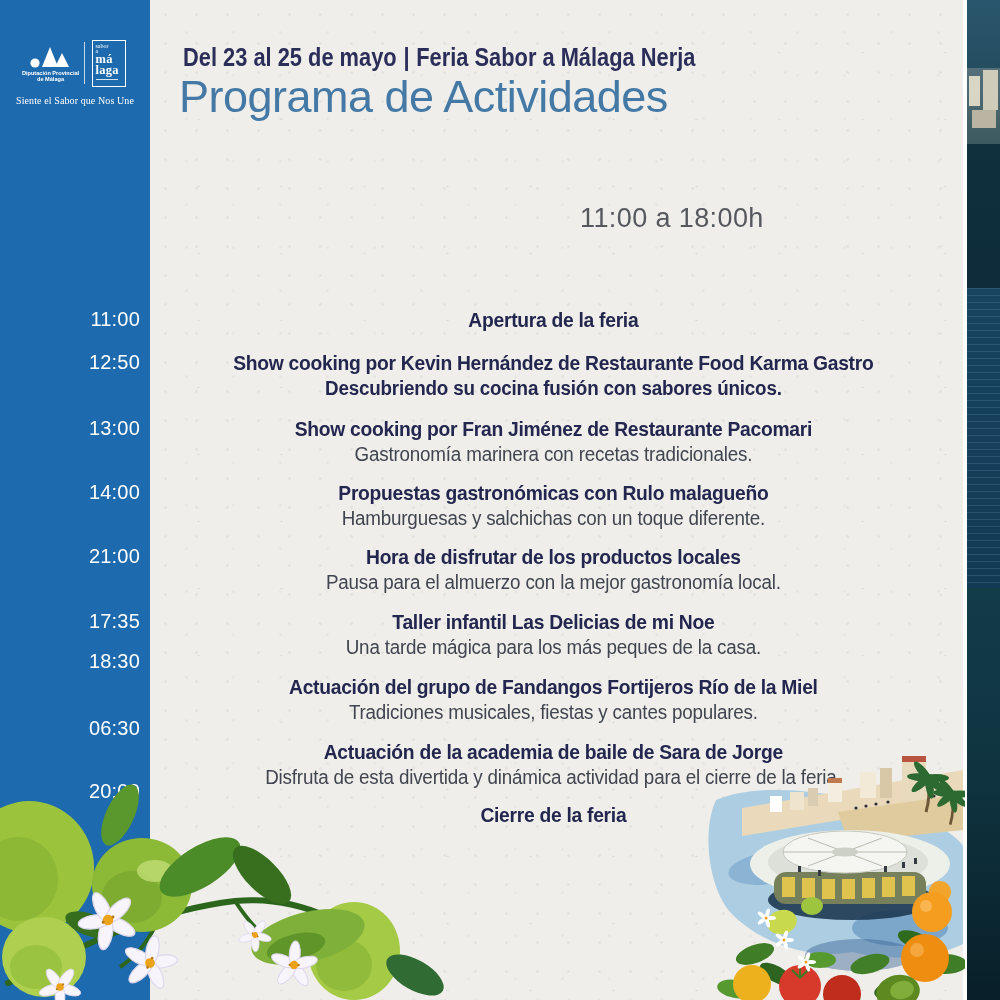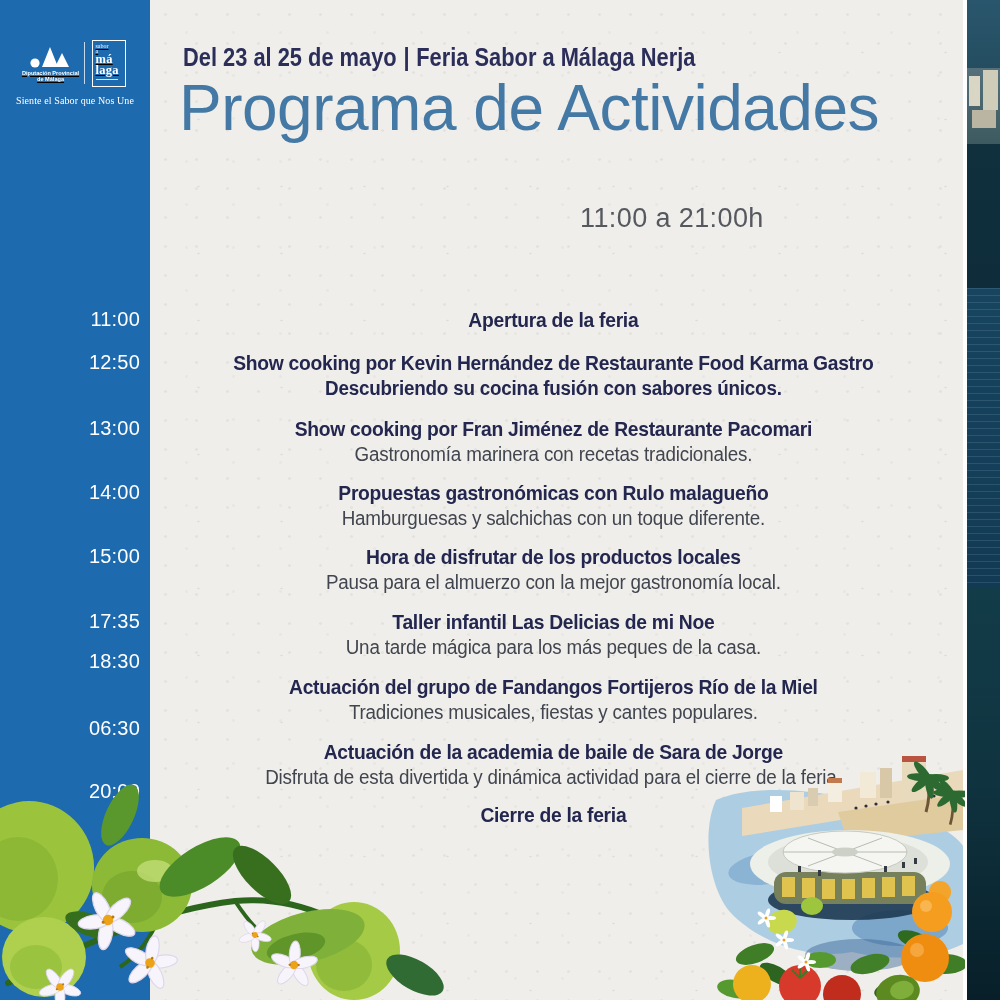--- a/index.html
+++ b/index.html
@@ -3,21 +3,21 @@
 <meta charset="utf-8">
 <style>
   html,body{margin:0;padding:0;background:#ffffff;}
   .poster{
     position:relative;width:1000px;height:1000px;overflow:hidden;
     font-family:"Liberation Sans",sans-serif;background:#ffffff;
   }
   
   .sidebar{position:absolute;left:0;top:0;width:150px;height:1000px;background:#1e6aae;}
   .brand{position:absolute;left:0;top:38px;width:150px;}
-  .brand-row{display:flex;align-items:center;justify-content:center;gap:7px;height:50px;text-decoration:underline;}
+  .brand-row{display:flex;align-items:center;justify-content:center;gap:7px;height:50px;}
   .dip{display:flex;flex-direction:column;align-items:center;width:52px;}
   .dip-name{color:#fff;font-size:5.6px;line-height:6.4px;text-align:center;font-weight:bold;margin-top:2px;white-space:nowrap;}
   .brand-divider{width:1px;height:42px;background:rgba(255,255,255,.75);}
   .sabor-box{width:34px;height:47px;border:1.4px solid #fff;color:#fff;padding:2px 0 0 3px;box-sizing:border-box;}
   .sb-top{font-size:6px;line-height:6px;font-family:"Liberation Serif",serif;}
   .sb-a{font-size:6px;line-height:5px;font-family:"Liberation Serif",serif;}
   .sb-big{font-size:12.5px;line-height:11px;font-weight:bold;font-family:"Liberation Serif",serif;letter-spacing:.3px;}
   .sb-bar{margin-top:3px;width:22px;height:4px;border-top:1px solid rgba(255,255,255,.8);font-size:2.5px;line-height:2.6px;color:rgba(255,255,255,.85);overflow:hidden;}
   .tagline{margin-top:7px;color:#fff;text-align:center;font-size:10px;letter-spacing:.1px;font-family:"Liberation Serif",serif;}
   
@@ -31,21 +31,21 @@
   }
   
   .event-line{
     position:absolute;left:183px;top:42px;white-space:nowrap;
     font-size:26px;font-weight:bold;color:#2c2e5a;
     transform:scaleX(.84);transform-origin:left center;letter-spacing:0;
   }
   .event-line .sep{margin:0 8px;font-weight:bold;}
   .page-title{
     position:absolute;left:179px;top:71px;white-space:nowrap;
-    font-size:64px;font-weight:400;color:#4479a6;letter-spacing:-.5px;
+    font-size:45px;font-weight:400;color:#4479a6;letter-spacing:-.5px;
   }
   
   .day-banner{
     position:absolute;left:132px;top:163px;width:436px;height:76px;
     background:#1c4390;display:flex;align-items:center;
   }
   .day-label{color:#fff;font-size:64px;font-weight:bold;letter-spacing:-1.5px;padding-left:21px;margin-top:-4px;white-space:nowrap;transform:scaleX(.97);transform-origin:left center;}
   .day-hours{position:absolute;left:580px;top:203px;font-size:27px;color:#55585e;letter-spacing:.4px;white-space:nowrap;}
   
   .sched-time{position:absolute;left:0;width:140px;text-align:right;color:#fff;font-weight:normal;font-size:20px;letter-spacing:.2px;}
@@ -103,21 +103,21 @@
       </div>
       <div class="tagline">Siente el Sabor que Nos Une</div>
     </div>
   </aside>
 
   <div class="event-line">
     <span>Del 23 al 25 de mayo</span><span class="sep">|</span><span>Feria Sabor a Málaga Nerja</span>
   </div>
   <div class="page-title">Programa de Actividades</div>
 
-  <div class="day-hours">11:00 a 21:00h</div>
+  <div class="day-hours">11:00 a 18:00h</div>
 
   <div>
     <div class="sched-time t0">11:00</div>
     <div class="sched-item a0">
       <div class="sched-title">Apertura de la feria</div>
 
     </div>
 
     <div class="sched-time t1">12:50</div>
     <div class="sched-item a1 bold-sub">
@@ -130,21 +130,21 @@
       <div class="sched-title">Show cooking por Fran Jiménez de Restaurante Pacomari</div>
       <div class="sched-sub">Gastronomía marinera con recetas tradicionales.</div>
     </div>
 
     <div class="sched-time t3">14:00</div>
     <div class="sched-item a3">
       <div class="sched-title">Propuestas gastronómicas  con Rulo malagueño</div>
       <div class="sched-sub">Hamburguesas y salchichas con un toque diferente.</div>
     </div>
 
-    <div class="sched-time t4">15:00</div>
+    <div class="sched-time t4">21:00</div>
     <div class="sched-item a4">
       <div class="sched-title">Hora de disfrutar de los productos locales</div>
       <div class="sched-sub">Pausa para el almuerzo con la mejor gastronomía local.</div>
     </div>
 
     <div class="sched-time t5">17:35</div>
     <div class="sched-item a5">
       <div class="sched-title">Taller infantil Las Delicias de mi Noe</div>
       <div class="sched-sub">Una tarde mágica para los más peques de la casa.</div>
     </div>

